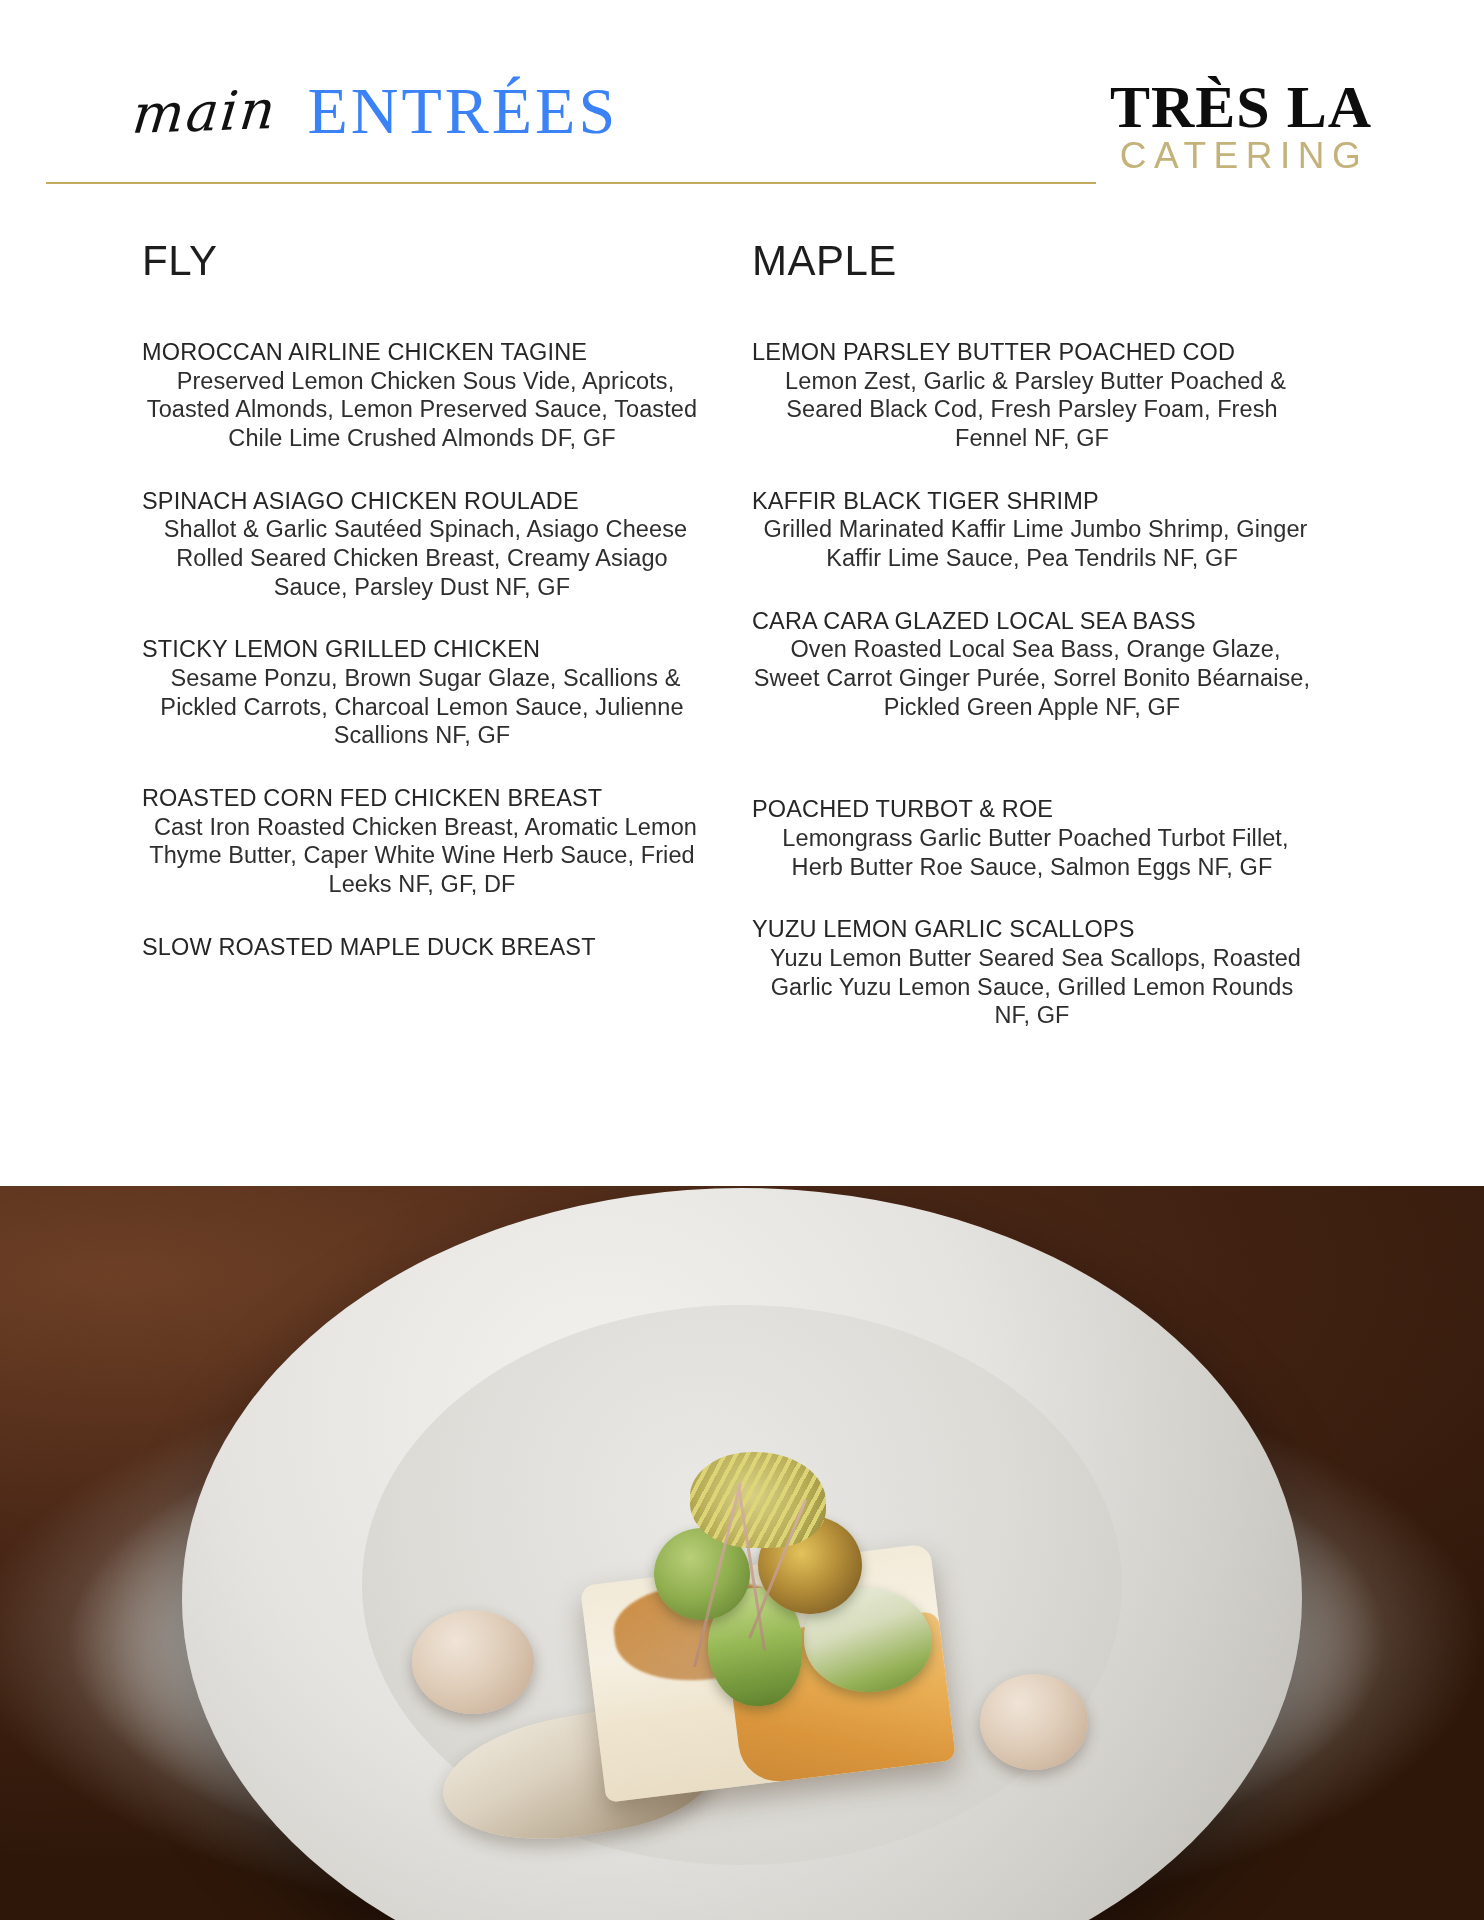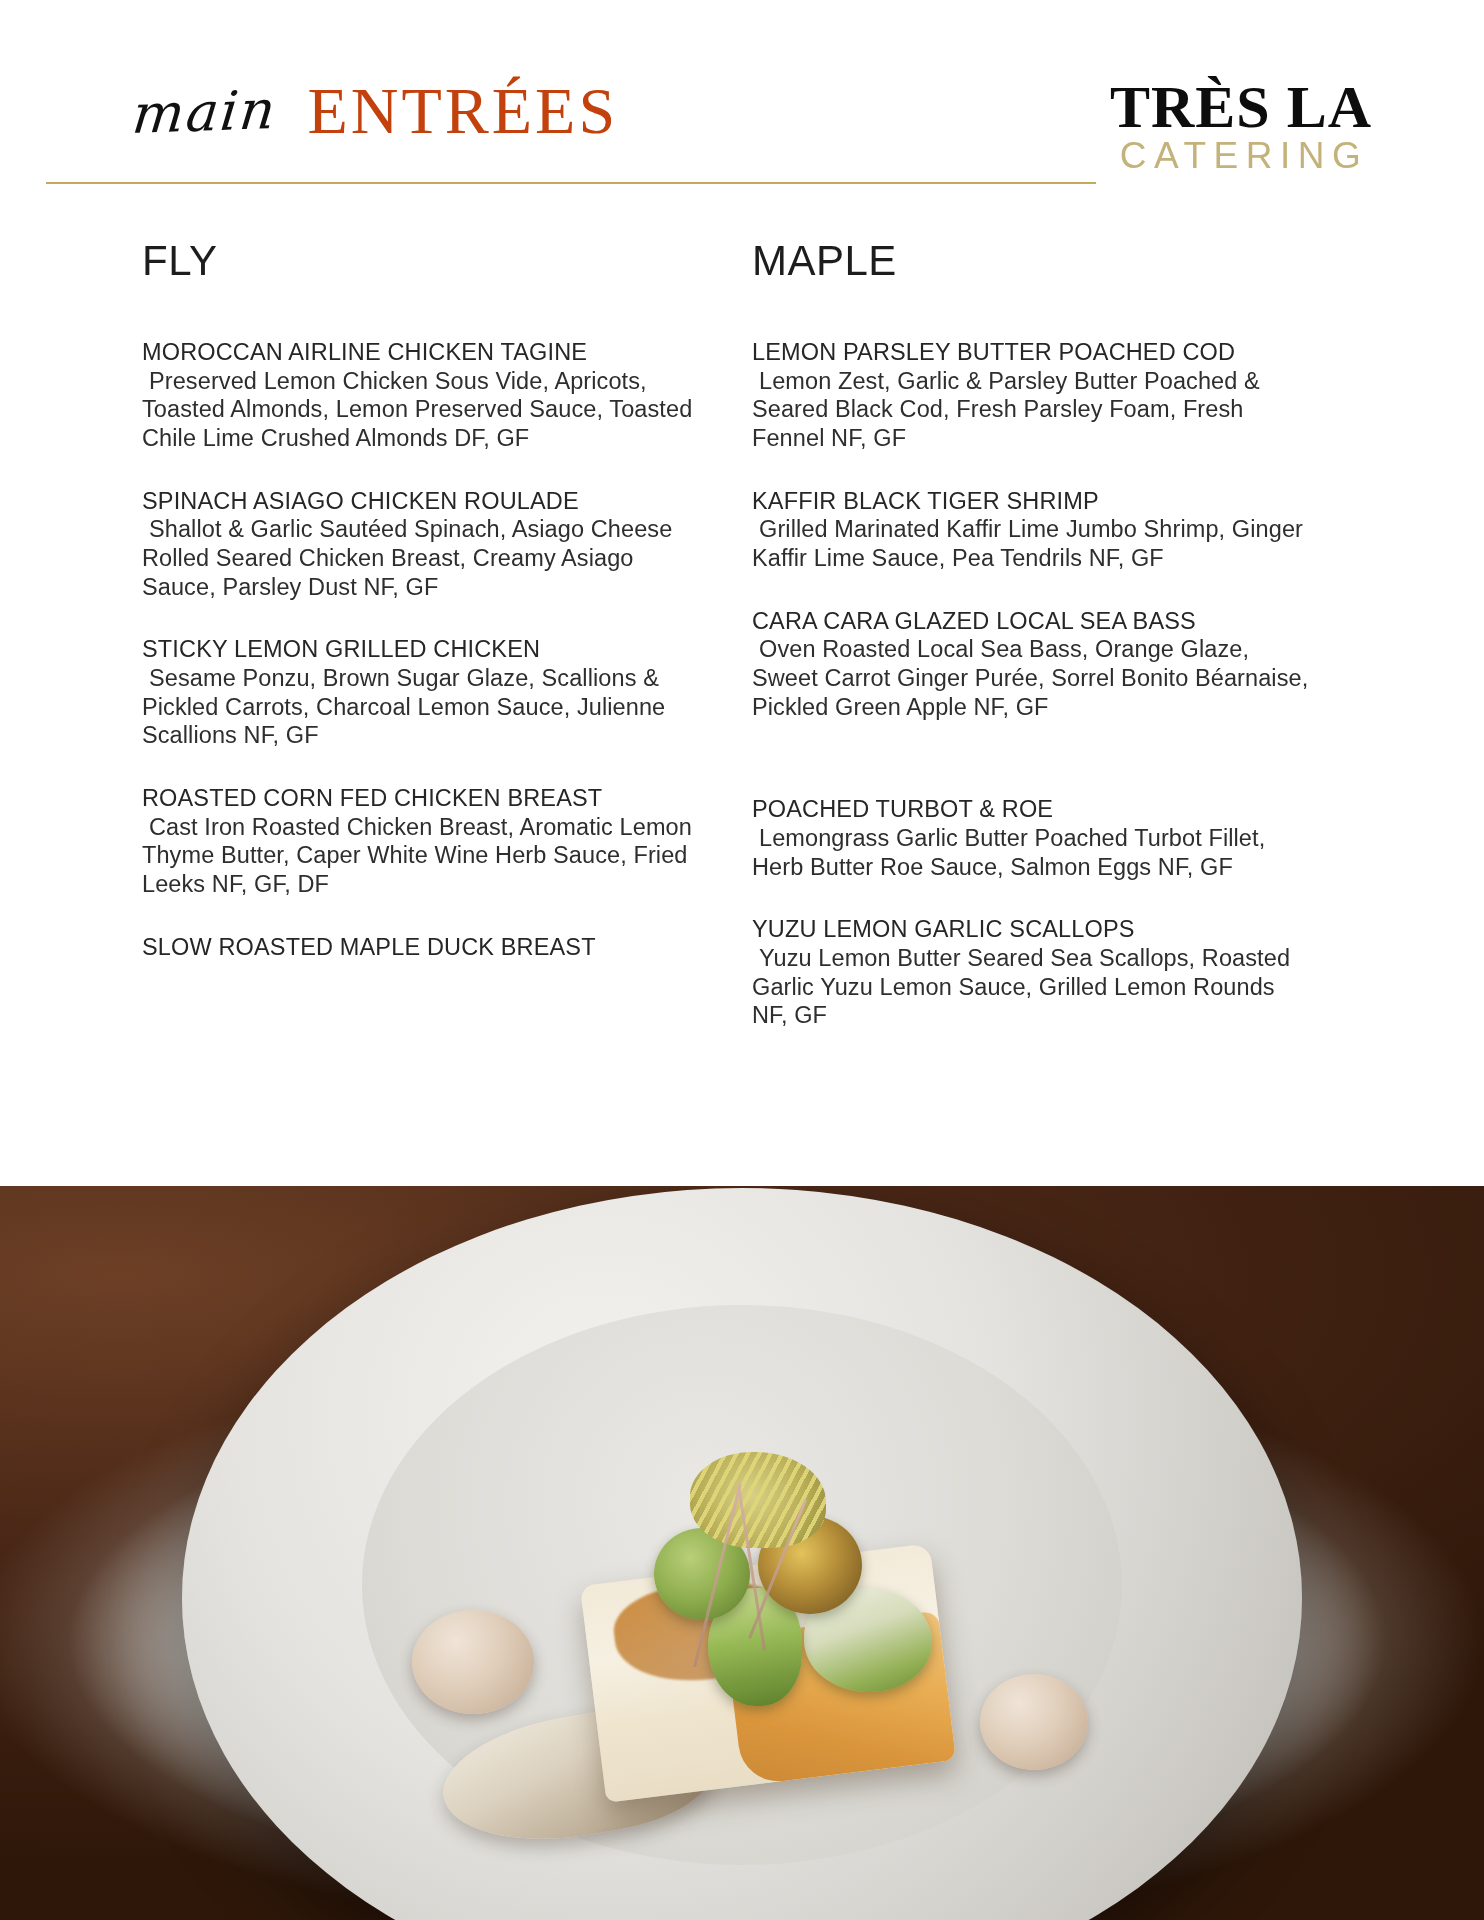--- a/index.html
+++ b/index.html
@@ -40,21 +40,21 @@
     color: #111111;
     transform: skewX(-8deg) rotate(-2deg);
     transform-origin: left bottom;
     line-height: 1;
   }
   .serif-word {
     font-family: "Liberation Serif", serif;
     font-weight: 400;
     font-size: 66px;
     letter-spacing: 3px;
-    color: #c2410c;
+    color: #3b82f6;
     margin-left: 34px;
     line-height: 1;
   }
   .gold-rule {
     position: absolute;
     left: 46px;
     top: 182px;
     width: 1050px;
     height: 2px;
     background: #c2ab5e;
@@ -130,20 +130,21 @@
   }
   .item-desc {
     font-family: "Liberation Sans", sans-serif;
     font-weight: 400;
     font-size: 23.5px;
     letter-spacing: 0.1px;
     color: #2e2e2e;
     line-height: 1.22;
     margin: 0;
     text-indent: 7px;
+    text-align: center;
   }
   .spacer-gap { height: 40px; }
 
   
   .photo {
     position: absolute;
     left: 0;
     bottom: 0;
     width: 1484px;
     height: 734px;

